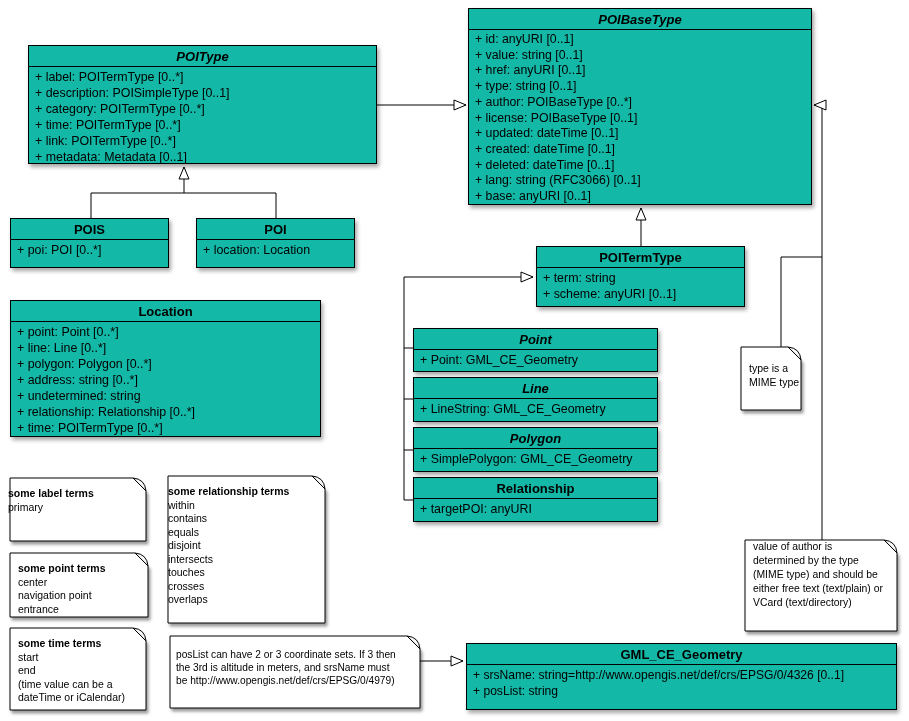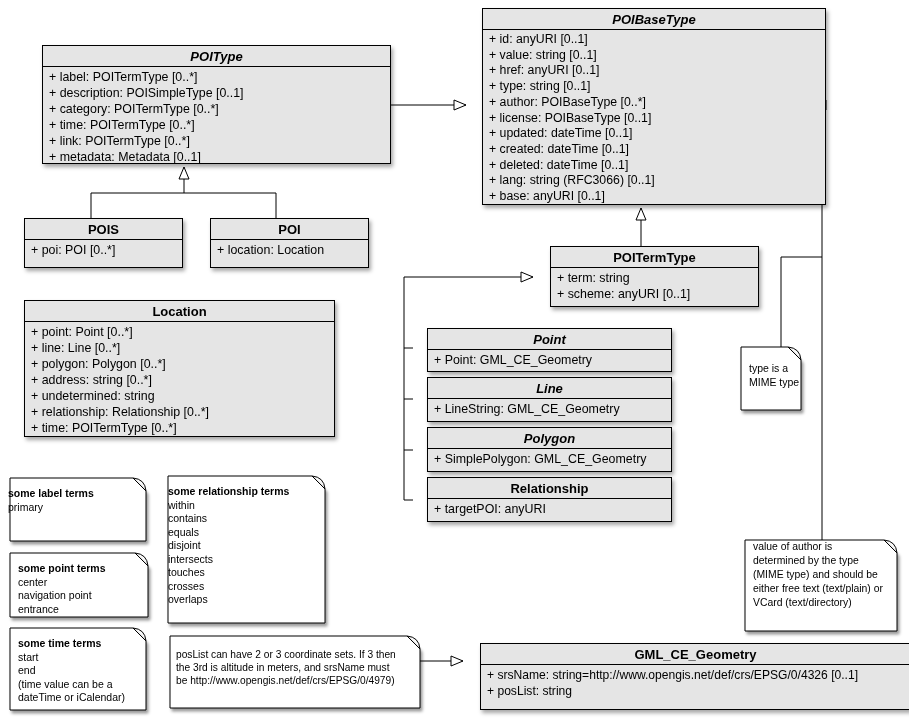--- a/index.html
+++ b/index.html
@@ -1,20 +1,20 @@
 <!DOCTYPE html>
 <html><head>
 <meta charset="utf-8">
 <style>
   html,body{margin:0;padding:0;background:#fff;}
   #canvas{position:relative;width:909px;height:721px;background:#fff;overflow:hidden;
           font-family:"Liberation Sans",sans-serif;color:#000;}
   #wires{position:absolute;left:0;top:0;z-index:1;pointer-events:none;}
-  .uml-class{position:absolute;z-index:2;background:#e5e5e5;border:1px solid #000;
-             box-shadow:2px 3px 4px rgba(0,0,0,0.35);box-sizing:border-box;margin-left:14px;}
+  .uml-class{position:absolute;z-index:2;background:#14b8a6;border:1px solid #000;
+             box-shadow:2px 3px 4px rgba(0,0,0,0.35);box-sizing:border-box;}
   .uml-title{border-bottom:1px solid #000;text-align:center;font-weight:bold;
              font-size:13px;padding:3px 2px 2px;white-space:nowrap;}
   .abstract .uml-title{font-style:italic;}
   .uml-attrs{padding:2px 0 8px 6px;font-size:12.4px;line-height:16px;}
   .tight .uml-attrs{line-height:15.7px;font-size:12.3px;}
   .uml-attrs .attr{white-space:nowrap;}
   .gml .uml-attrs{font-size:12.1px;line-height:16px;}
   .note-text{position:absolute;z-index:3;font-size:10.5px;line-height:13.5px;
              padding:9px 8px 0 8px;box-sizing:border-box;}
   .note-title{font-weight:bold;white-space:nowrap;}

